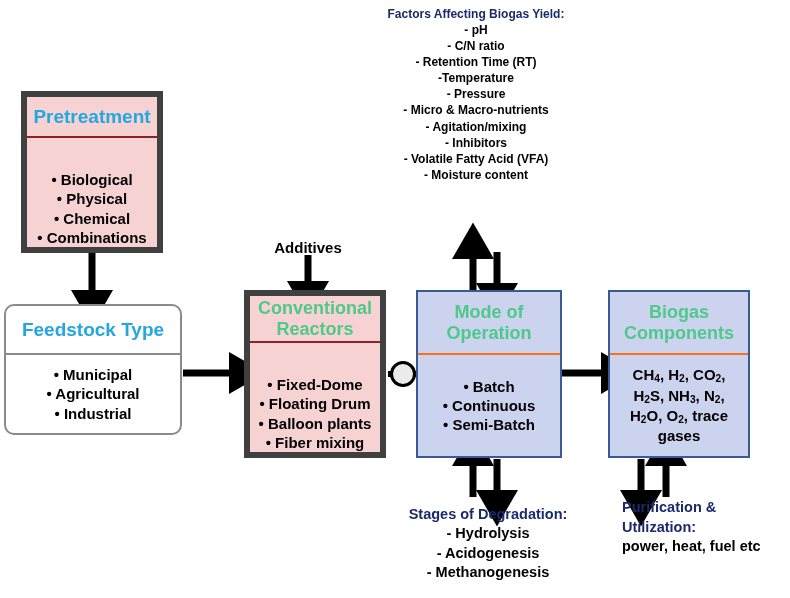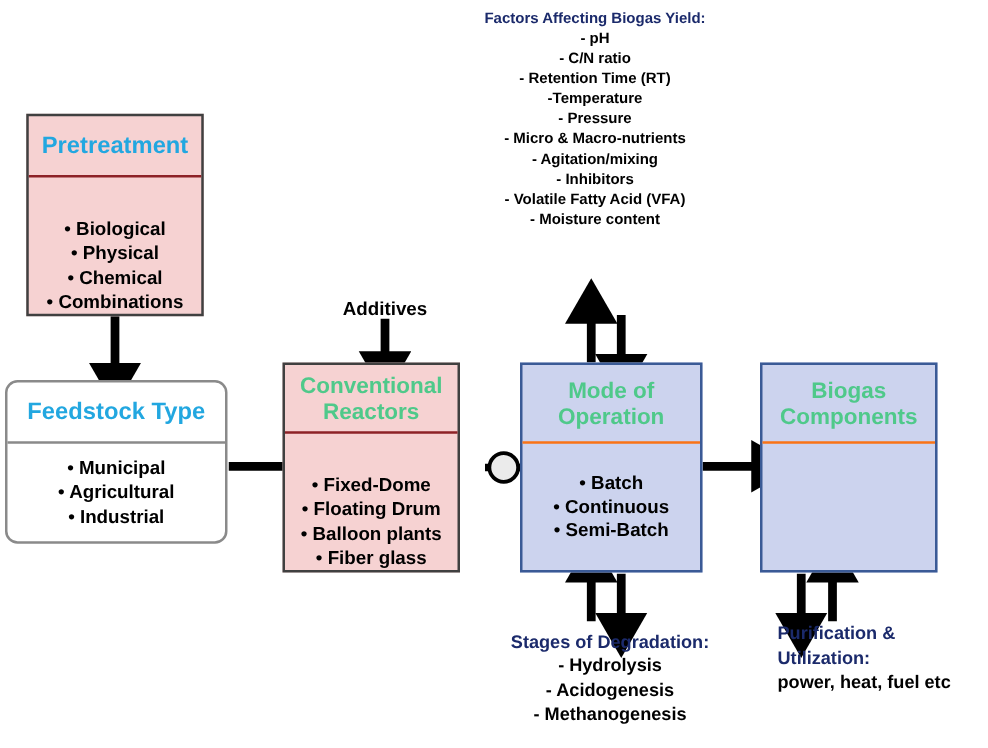--- a/index.html
+++ b/index.html
@@ -46,21 +46,21 @@
   .box .body .line {
     color: #000000;
     font-weight: bold;
     line-height: 1.28;
     white-space: nowrap;
   }
 
   
   .pink {
     background: #f6d2d2;
-    border: 2px solid #404040;
+    border: 6px solid #404040;
     gap: 32px;
   }
   .pink .title {
     border-bottom: 2px solid #8d2227;
   }
 
   
   .blue {
     background: #ccd3ee;
     border: 2px solid #3a5a96;
@@ -195,30 +195,30 @@
       <div class="line">• Municipal</div>
       <div class="line">• Agricultural</div>
       <div class="line">• Industrial</div>
     </div>
   </div>
 
   <div class="textblock" style="left:252px; top:238px; width:112px; font-size:15px; color:#000000;">
     <div>Additives</div>
   </div>
 
-  <div class="box pink" style="left:226px; top:290px; width:142px; height:168px;">
+  <div class="box pink" style="left:244px; top:290px; width:142px; height:168px;">
     <div class="title t-green" style="height:63px; font-size:18px; flex-direction:column;">
       <div>Conventional</div>
       <div>Reactors</div>
     </div>
     <div class="body" style="font-size:15px;">
       <div class="line">• Fixed-Dome</div>
       <div class="line">• Floating Drum</div>
       <div class="line">• Balloon plants</div>
-      <div class="line">• Fiber glass</div>
+      <div class="line">• Fiber mixing</div>
     </div>
   </div>
 
   <div class="connector-circle" style="left:390px; top:361px; width:26px; height:26px;"></div>
 
   <div class="box blue" style="left:416px; top:290px; width:146px; height:168px;">
     <div class="title t-green" style="height:63px; font-size:18px; flex-direction:column;">
       <div>Mode of</div>
       <div>Operation</div>
     </div>
@@ -226,20 +226,26 @@
       <div class="line">• Batch</div>
       <div class="line">• Continuous</div>
       <div class="line">• Semi-Batch</div>
     </div>
   </div>
 
   <div class="box blue" style="left:608px; top:290px; width:142px; height:168px;">
     <div class="title t-green" style="height:63px; font-size:18px; flex-direction:column;">
       <div>Biogas</div>
       <div>Components</div>
+    </div>
+    <div class="body" style="font-size:15px;">
+      <div class="line">CH<sub>4</sub>, H<sub>2</sub>, CO<sub>2</sub>,</div>
+      <div class="line">H<sub>2</sub>S, NH<sub>3</sub>, N<sub>2</sub>,</div>
+      <div class="line">H<sub>2</sub>O, O<sub>2</sub>, trace</div>
+      <div class="line">gases</div>
     </div>
   </div>
 
   <div class="textblock" style="left:330px; top:6px; width:292px; font-size:12px;">
     <div class="head">Factors Affecting Biogas Yield:</div>
     <div>- pH</div>
     <div>- C/N ratio</div>
     <div>- Retention Time (RT)</div>
     <div>-Temperature</div>
     <div>- Pressure</div>

